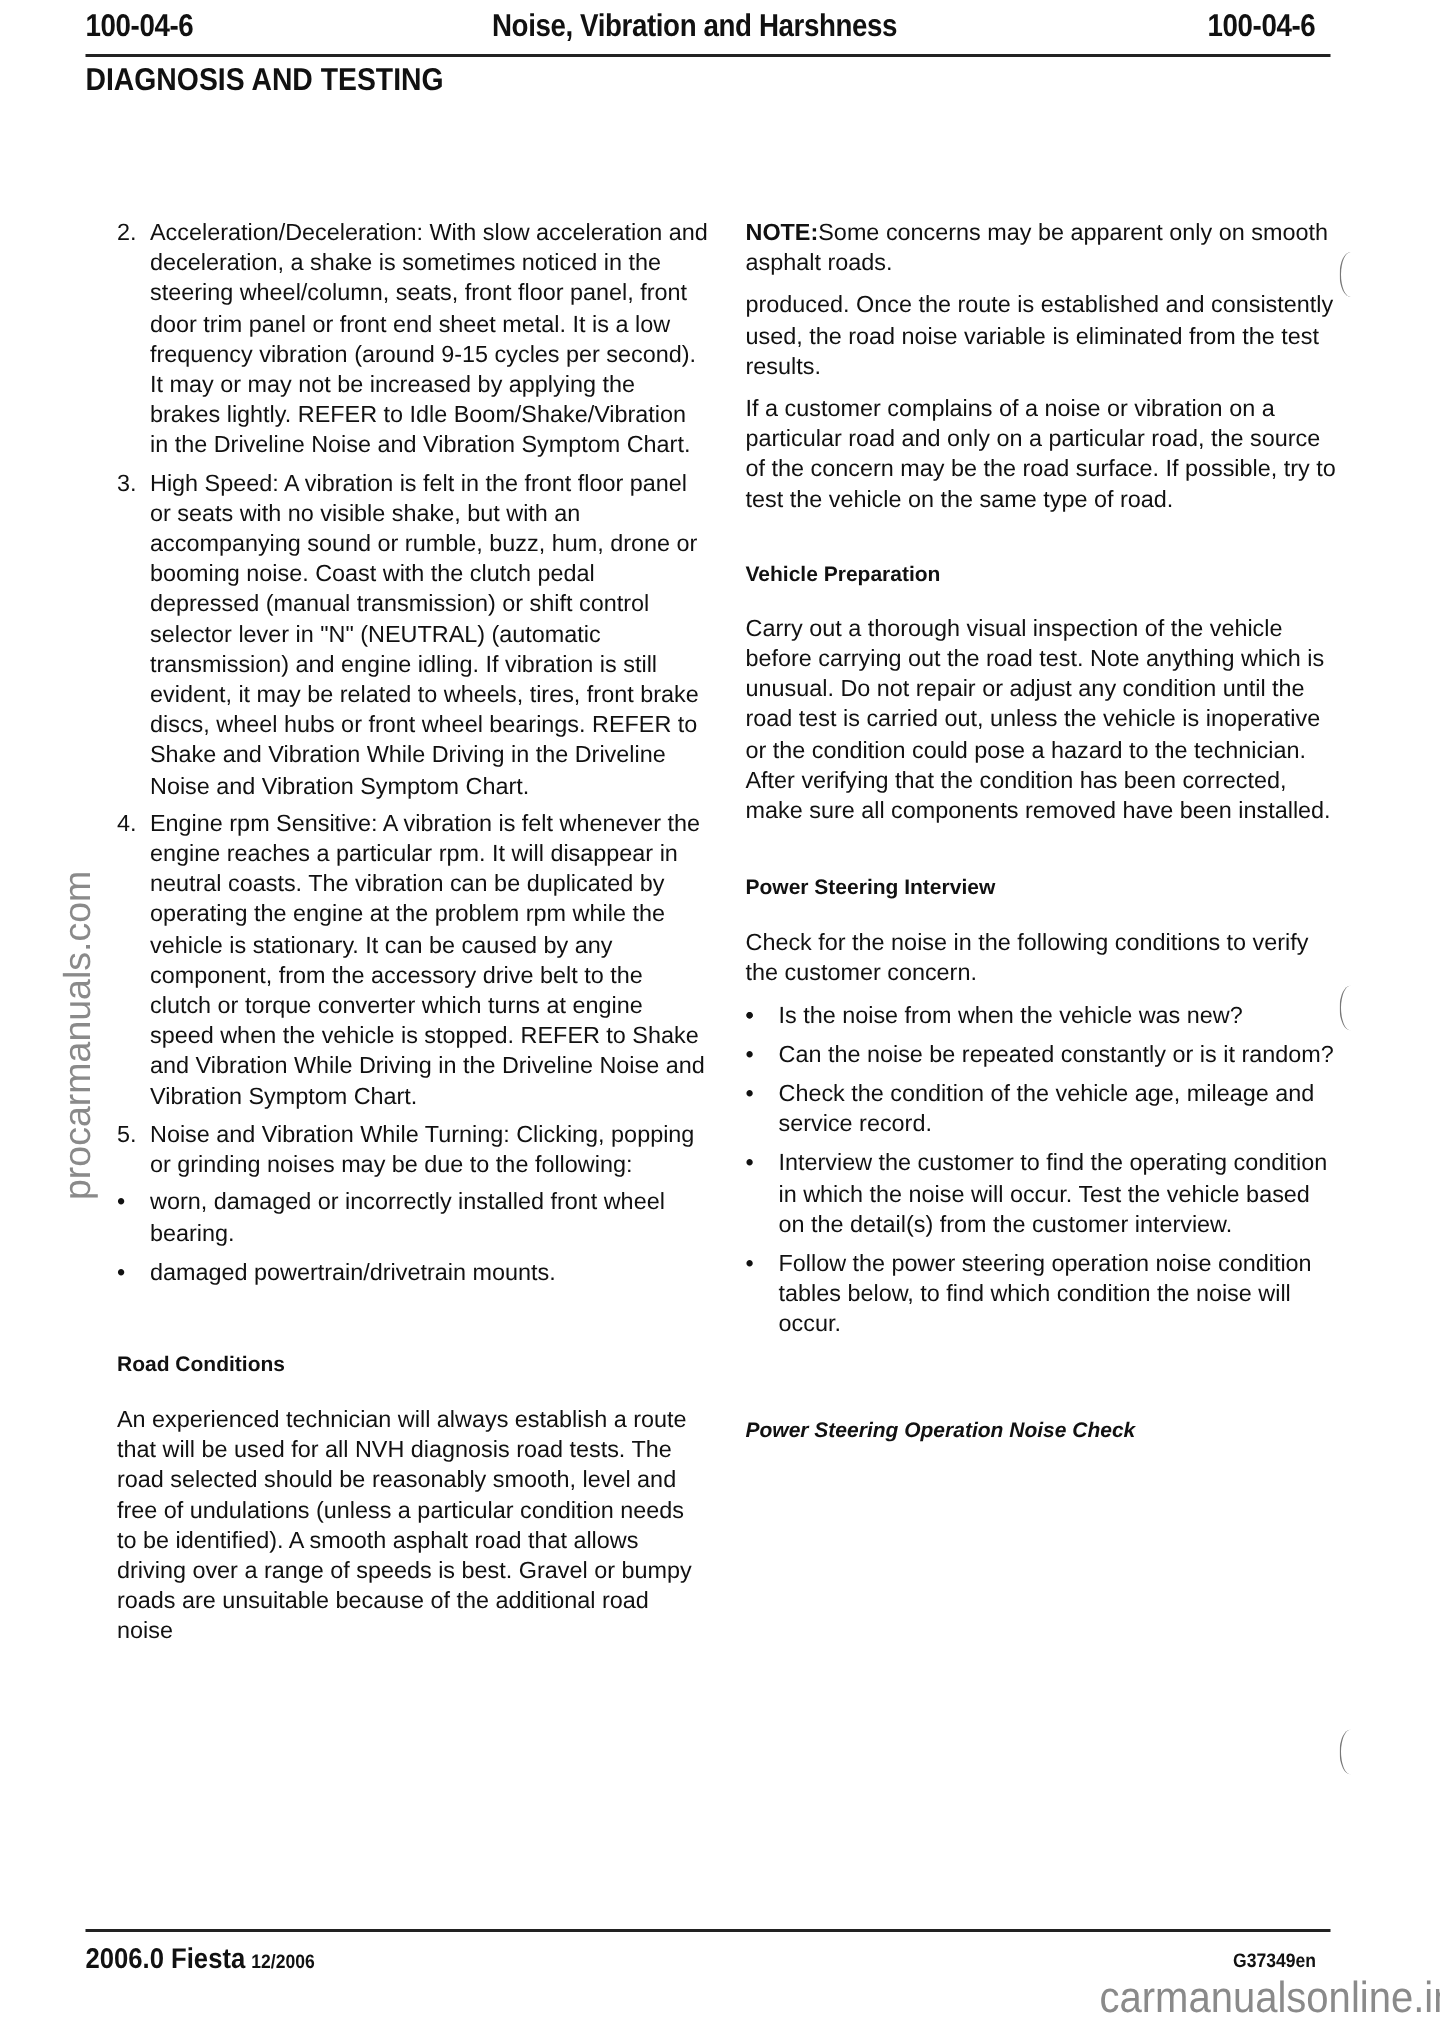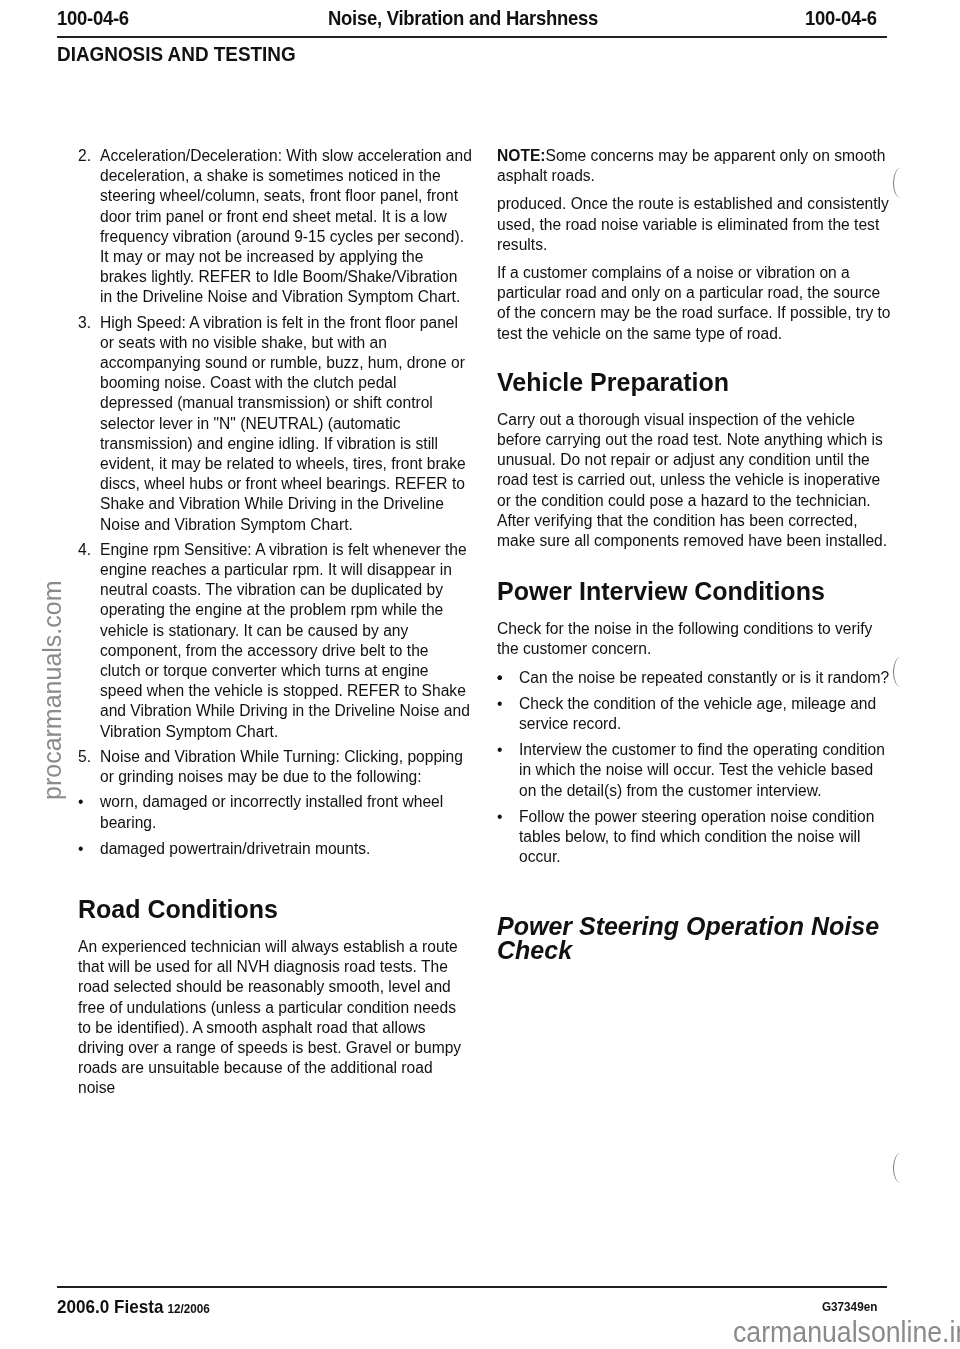--- a/index.html
+++ b/index.html
@@ -12,21 +12,21 @@
   .hdr-rule { position: absolute; top: 36px; left: 57px; width: 830px; height: 2px; background: #222; }
   .section-title { position: absolute; top: 42px; left: 57px; font-weight: bold; font-size: 21px; transform: scaleX(0.9); transform-origin: left top; white-space: nowrap; }
   .col { position: absolute; font-size: 15.6px; line-height: 20.2px; }
   .col-left { left: 78px; top: 146px; width: 395px; }
   .col-right { left: 497px; top: 146px; width: 395px; }
   .item { position: relative; padding-left: 22px; margin-bottom: 5px; }
   .item .num { position: absolute; left: 0; top: 0; }
   .bullet { position: relative; padding-left: 22px; margin-bottom: 6px; }
   .bullet .dot { position: absolute; left: 0; top: 0; }
   .para { margin-bottom: 8px; }
-  .h2 { font-weight: bold; font-size: 25px; line-height: 24px; margin: 22px 0 16px 0; }
+  .h2 { font-weight: bold; font-size: 14px; line-height: 24px; margin: 22px 0 16px 0; }
   .note-label { font-weight: bold; }
   .ftr-rule { position: absolute; top: 1286px; left: 57px; width: 830px; height: 2px; background: #222; }
   .ftr-left { position: absolute; top: 1296px; left: 57px; font-weight: bold; white-space: nowrap; transform: scaleX(0.9); transform-origin: left top; }
   .ftr-left .big { font-size: 19px; }
   .ftr-left .small { font-size: 13px; }
   .ftr-right { position: absolute; top: 1299px; left: 822px; font-weight: bold; font-size: 13px; white-space: nowrap; transform: scaleX(0.9); transform-origin: left top; }
   .wm-side { position: absolute; left: 38px; top: 800px; transform: rotate(-90deg); transform-origin: left top; font-size: 25px; color: #8a8a8a; white-space: nowrap; }
   .wm-bottom { position: absolute; left: 733px; top: 1316px; font-size: 29px; color: #8a8a8a; white-space: nowrap; transform: scaleX(0.92); transform-origin: left top; }
   .mark { position: absolute; width: 14px; height: 30px; border-left: 1px solid #777; border-radius: 50% 0 0 50%; }
 </style>
@@ -73,27 +73,28 @@
 <div class="col col-right">
   <div class="para">
     <span class="note-label">NOTE:</span><span>Some concerns may be apparent only on smooth asphalt roads.</span>
   </div>
   <div class="para">produced. Once the route is established and consistently used, the road noise variable is eliminated from the test results.</div>
   <div class="para">If a customer complains of a noise or vibration on a particular road and only on a particular road, the source of the concern may be the road surface. If possible, try to test the vehicle on the same type of road.</div>
 
   <div class="h2" style="margin-top:26px;">Vehicle Preparation</div>
   <div class="para">Carry out a thorough visual inspection of the vehicle before carrying out the road test. Note anything which is unusual. Do not repair or adjust any condition until the road test is carried out, unless the vehicle is inoperative or the condition could pose a hazard to the technician. After verifying that the condition has been corrected, make sure all components removed have been installed.</div>
 
-  <div class="h2" style="margin-top:28px;">Power Interview Conditions</div>
+  <div class="h2" style="margin-top:28px;">Power Steering Interview</div>
   <div class="para">Check for the noise in the following conditions to verify the customer concern.</div>
   <div class="bullet">
     <span class="dot">•</span>
   </div>
   <div class="bullet">
     <span class="dot">•</span>
+    <span>Is the noise from when the vehicle was new?</span>
   </div>
   <div class="bullet">
     <span class="dot">•</span>
     <span>Can the noise be repeated constantly or is it random?</span>
   </div>
   <div class="bullet">
     <span class="dot">•</span>
     <span>Check the condition of the vehicle age, mileage and service record.</span>
   </div>
   <div class="bullet">

